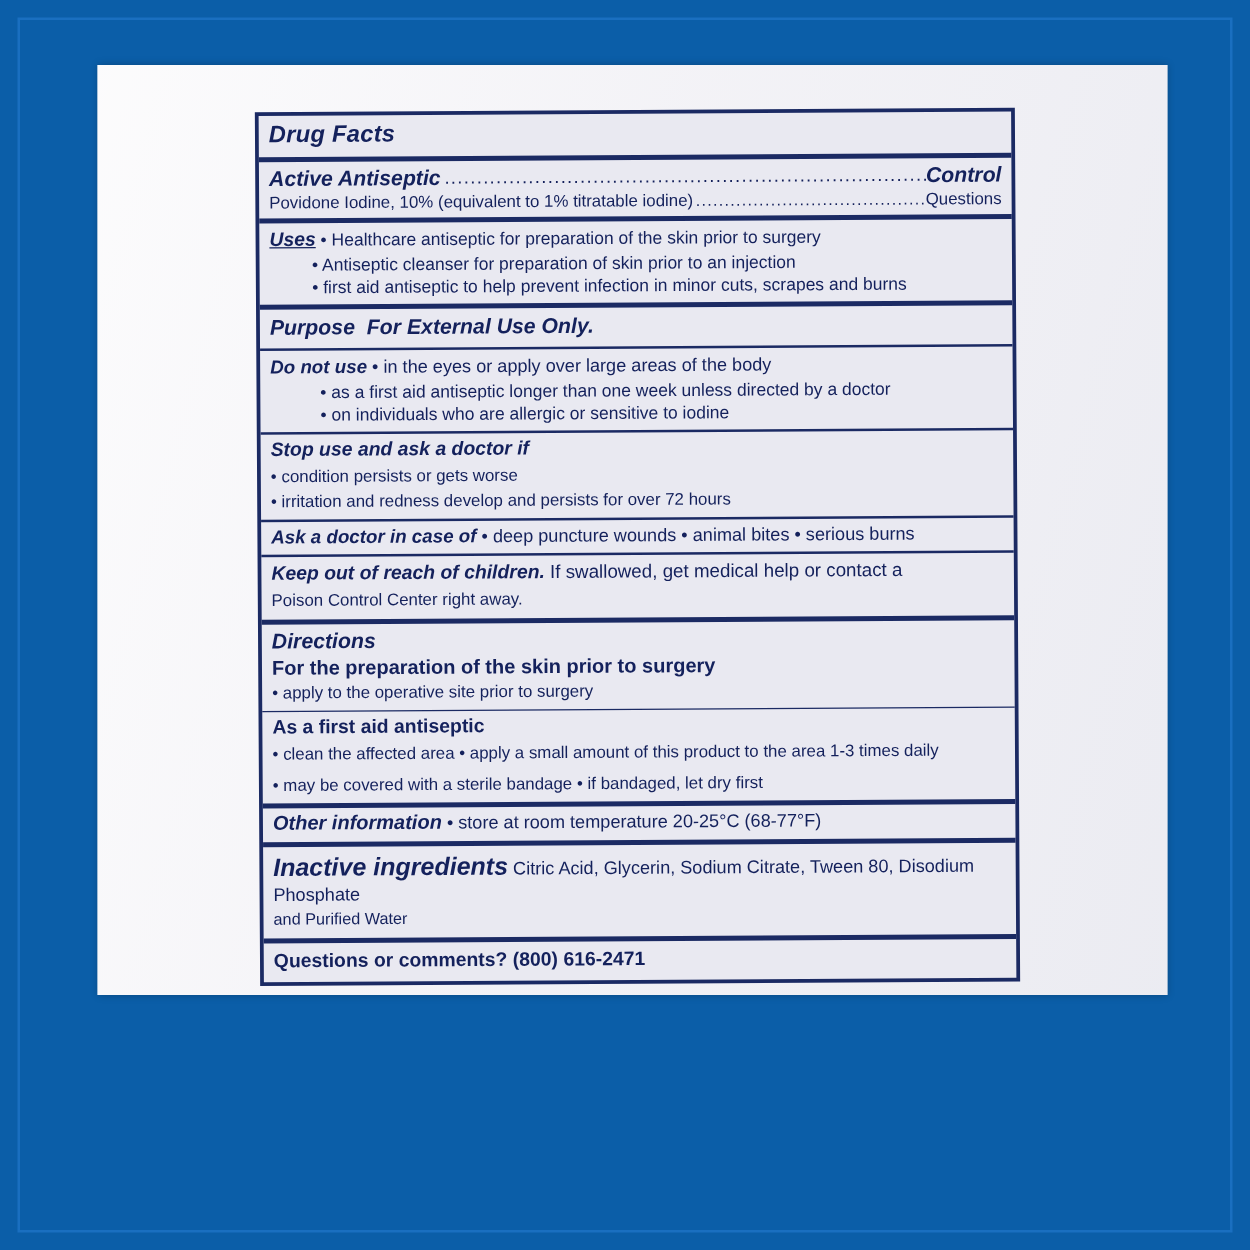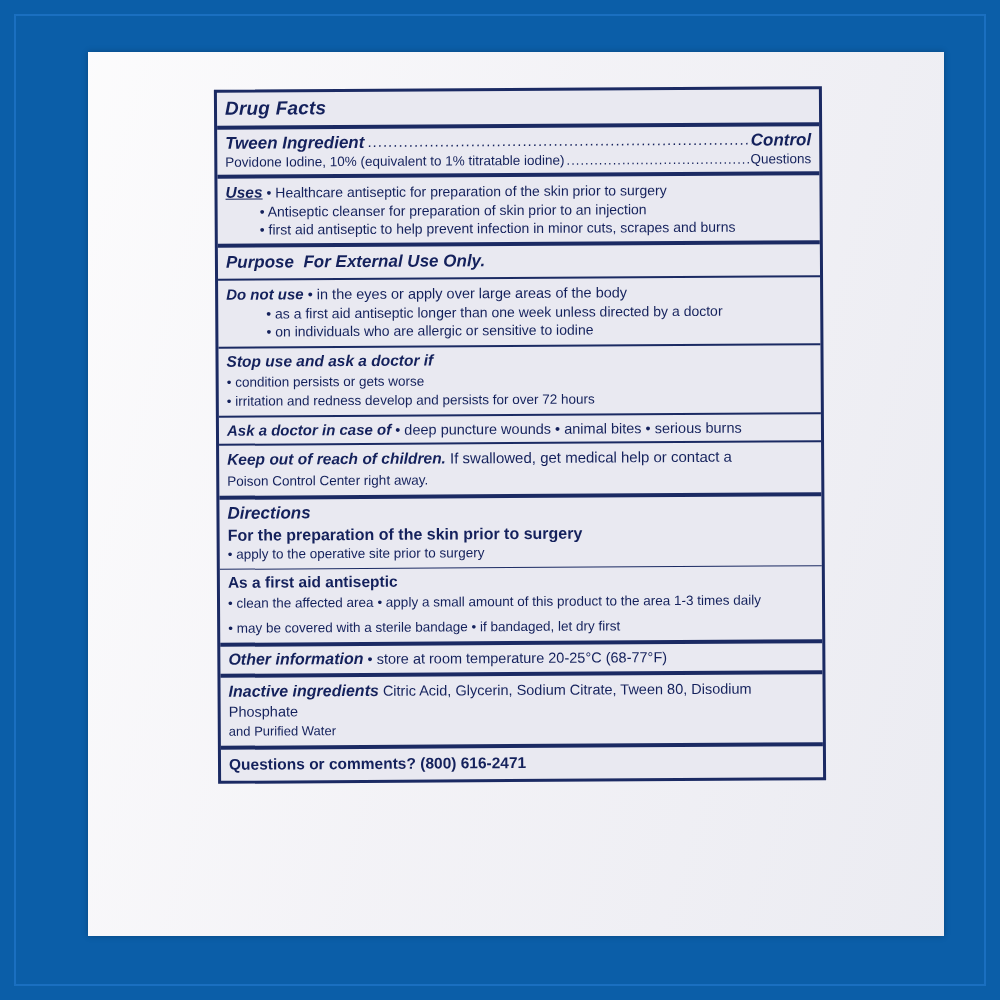--- a/index.html
+++ b/index.html
@@ -23,24 +23,24 @@
   .frame-inner-line {
     position: absolute;
     left: 14px; top: 14px;
     width: 972px; height: 972px;
     border: 2px solid #1a6fc0;
     box-sizing: border-box;
   }
   
   .page {
     position: absolute;
-    left: 88px;
+    left: 78px;
     top: 52px;
     width: 856px;
-    height: 884px;
+    height: 744px;
     background: #f6f5f8;
     box-shadow: 0 0 6px rgba(0,0,0,0.25);
   }
   
   .page::after {
     content: "";
     position: absolute;
     inset: 0;
     background: linear-gradient(105deg, rgba(255,255,255,0.65) 0%, rgba(238,238,244,0.35) 45%, rgba(222,224,234,0.45) 100%);
     pointer-events: none;
@@ -191,21 +191,21 @@
 
   .other-info {
     font-size: 14.5px;
   }
   .other-info .lbl-ital { font-size: 16px; font-style: italic; }
 
   .inactive {
     font-size: 14.5px;
     line-height: 1.3;
   }
-  .inactive .lbl-ital { font-size: 16px; margin-top: 16px; }
+  .inactive .lbl-ital { font-size: 20px; margin-top: 16px; }
   .inactive .tail { font-size: 13px; }
 
   .questions {
     font-size: 15.5px;
     font-weight: 700;
     padding: 6px 8px 7px 8px;
   }
 </style>
 </head>
 <body>
@@ -214,21 +214,21 @@
   <div class="frame-inner-line"></div>
 
   <div class="page">
 
     <div class="dfl">
 
       <div class="title">Drug Facts</div>
 
       <div class="row rule-thick">
         <div class="ai-line">
-          <span>Tween Ingredient</span>
+          <span>Active Antiseptic</span>
           <span class="dots">...........................................................................................</span>
           <span>Control</span>
         </div>
         <div class="ai-sub">
           <span>Povidone Iodine, 10% (equivalent to 1% titratable iodine)</span>
           <span class="dots">..........................................</span>
           <span>Questions</span>
         </div>
       </div>
 

